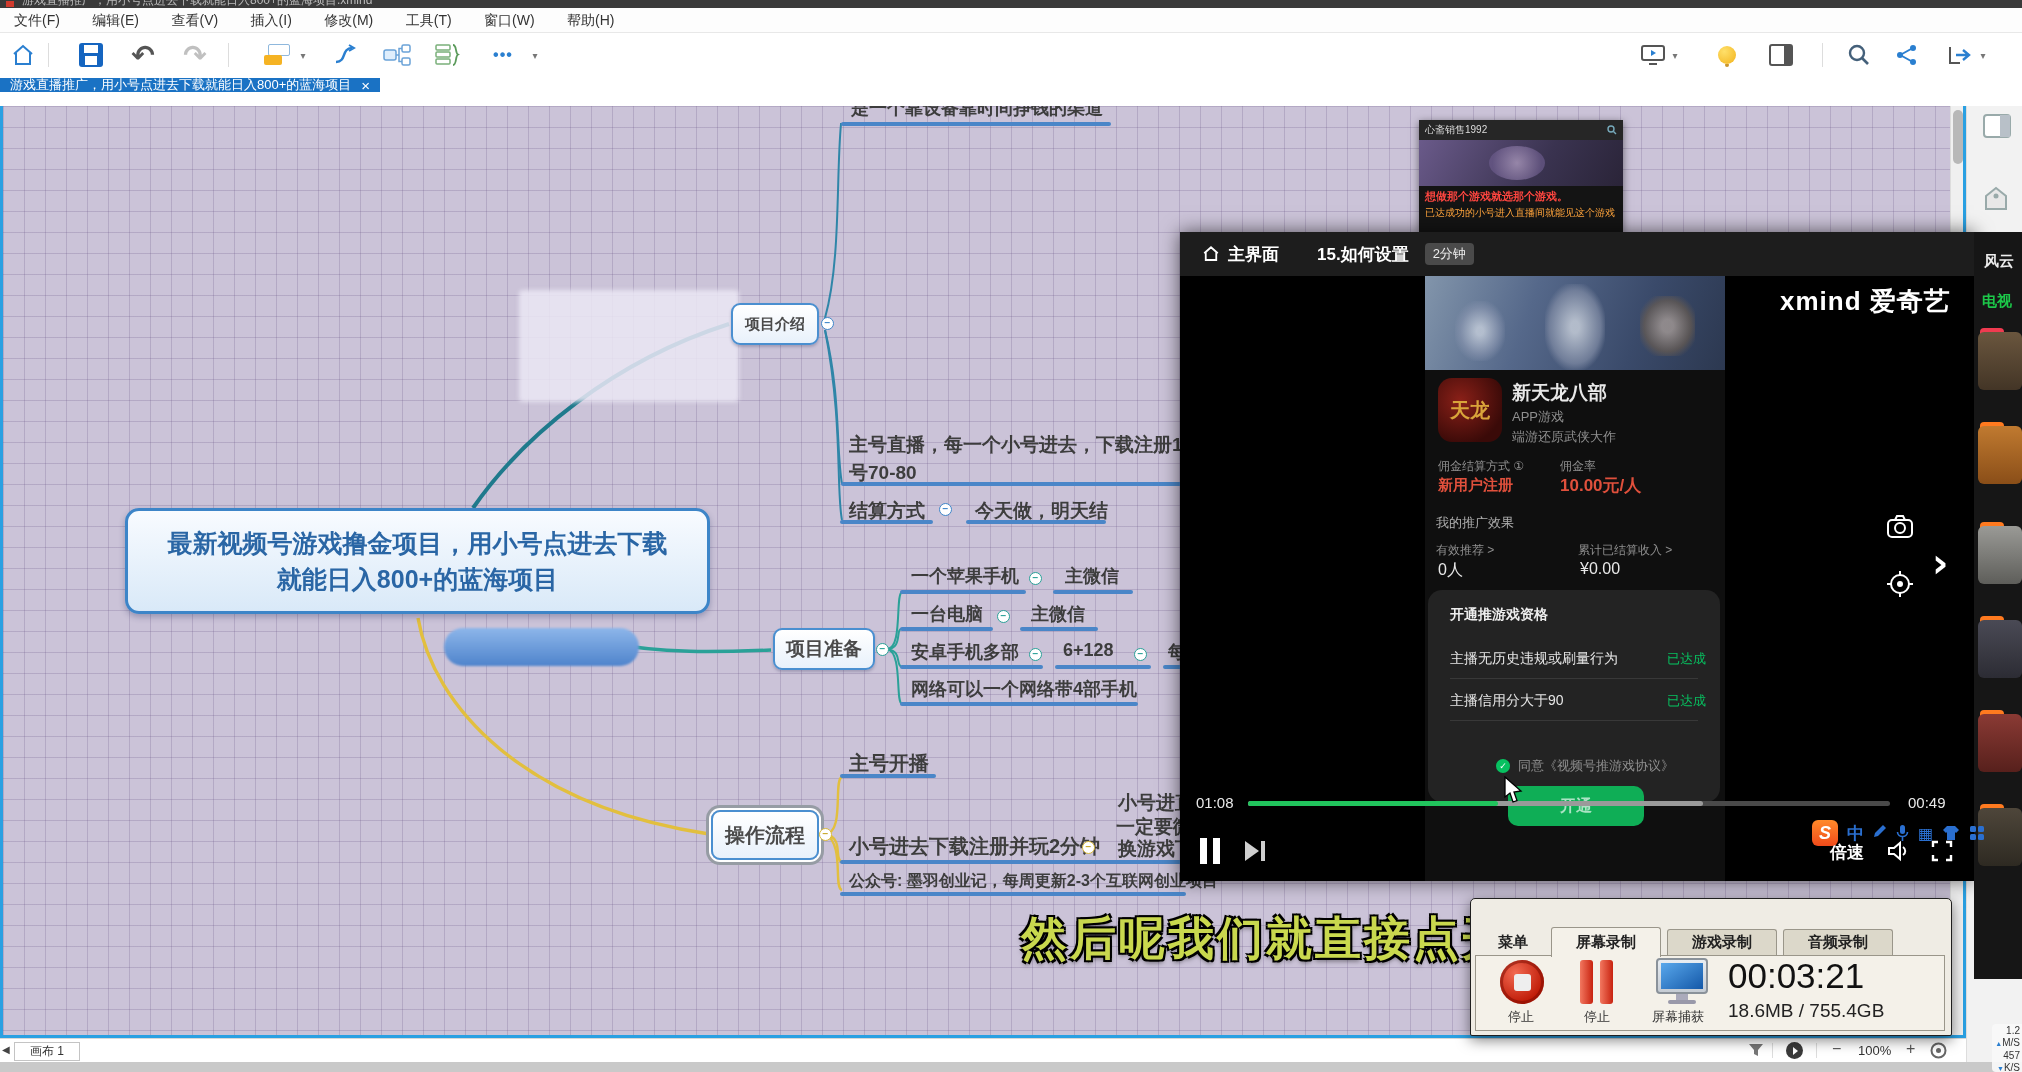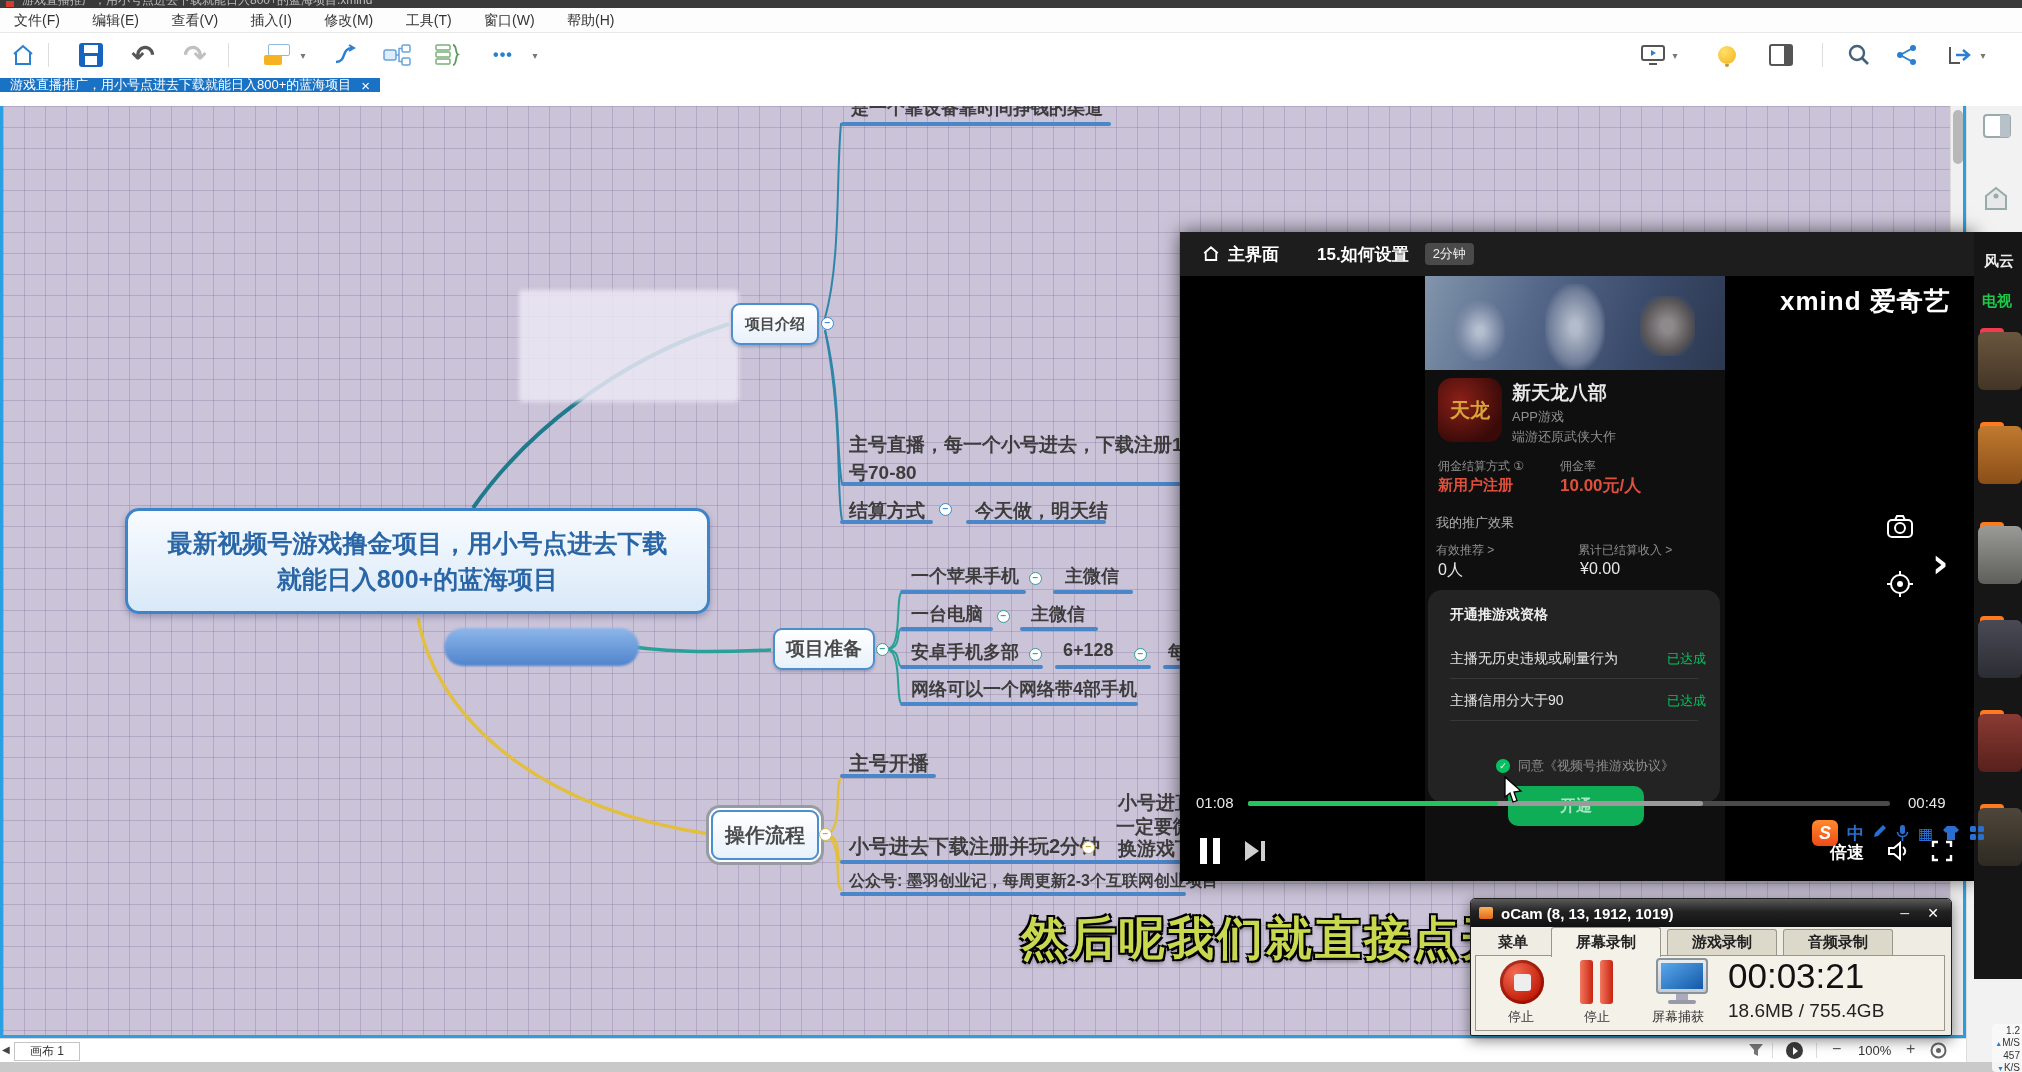--- a/index.html
+++ b/index.html
@@ -307,20 +307,34 @@
     <div class="ctext" style="left:1115px;top:730px;font-size:19px;">换游戏下</div>
 
     <div class="ctext" style="left:846px;top:765px;font-size:16px;font-weight:600;">公众号: 墨羽创业记，每周更新2-3个互联网创业项目</div>
     <div class="uline" style="left:837px;top:786px;width:346px;"></div>
 
     <div class="abs" style="left:1947px;top:0;width:14px;height:929px;background:#f0f0f0;border-left:1px solid #ddd;">
       <div style="position:absolute;left:2px;top:4px;width:10px;height:54px;background:#b8b8b8;border-radius:5px;"></div>
     </div>
   </div>
 
+  <div class="abs" style="left:1419px;top:120px;width:204px;height:112px;background:#141414;box-shadow:0 2px 8px rgba(0,0,0,.5);overflow:hidden;">
+    <div style="height:20px;background:#262626;display:flex;align-items:center;padding:0 6px;justify-content:space-between;">
+      <span style="color:#ddd;font-size:10px;">心斋销售1992</span>
+      <svg width="10" height="10" viewBox="0 0 10 10">
+          <circle cx="4" cy="4" r="3" fill="none" stroke="#7ab" stroke-width="1.4"></circle>
+          <path d="M6.5 6.5 L9 9" stroke="#7ab" stroke-width="1.4"></path>
+        </svg>
+    </div>
+    <div style="height:46px;background:linear-gradient(120deg,#6a5a8a,#3a3350 60%,#2a2438);position:relative;">
+      <div style="position:absolute;left:70px;top:6px;width:56px;height:34px;border-radius:50%;background:radial-gradient(circle,#b9a6c9,#6a5a8a 75%);opacity:.7;"></div>
+    </div>
+    <div style="color:#ff4640;font-size:11px;font-weight:bold;padding:3px 6px 1px;white-space:nowrap;">想做那个游戏就选那个游戏。</div>
+    <div style="color:#ffa43c;font-size:10px;padding:1px 6px;white-space:nowrap;">已达成功的小号进入直播间就能见这个游戏</div>
+  </div>
 
   <div class="abs" id="video">
 
     <div class="abs" style="left:0;top:0;width:794px;height:44px;background:#1d1d1d;display:flex;align-items:center;">
       <svg style="margin-left:22px" width="18" height="18" viewBox="0 0 24 24">
           <path d="M3 11 L12 3 L21 11 M5 10 V20 H19 V10" fill="none" stroke="#fff" stroke-width="2.4"></path>
         </svg>
       <span style="color:#fff;font-size:17px;font-weight:600;margin-left:8px;">主界面</span>
       <span style="color:#fff;font-size:17px;font-weight:600;margin-left:38px;">15.如何设置</span>
       <span style="background:#4a4a4a;color:#eee;font-size:13px;border-radius:4px;padding:2px 8px;margin-left:16px;">2分钟</span>
@@ -449,26 +463,20 @@
         <rect x="1" y="1" width="6" height="6" rx="1.5" fill="#2a6fd0"></rect>
         <rect x="9" y="1" width="6" height="6" rx="1.5" fill="#2a6fd0"></rect>
         <rect x="1" y="9" width="6" height="6" rx="1.5" fill="#2a6fd0"></rect>
         <rect x="9" y="9" width="6" height="6" rx="1.5" fill="#2a6fd0"></rect>
       </svg>
   </div>
 
   <div class="abs" id="subtitle" style="z-index:20;">然后呢我们就直接点开始</div>
 
   <div class="abs" id="ocam" style="z-index:40;">
-    <div class="otitle">
-      <div style="width:14px;height:12px;background:linear-gradient(#ffb15a,#e06a1a);border-radius:2px;margin:0 8px;"></div>
-      <span style="color:#fff;font-size:15px;font-weight:bold;flex:1;">oCam (8, 13, 1912, 1019)</span>
-      <span style="color:#ddd;font-size:16px;margin-right:18px;">–</span>
-      <span style="color:#fff;font-size:14px;font-weight:bold;margin-right:12px;">✕</span>
-    </div>
     <div class="otab" style="left:8px;width:68px;border:none;background:none;">
         <span>菜单</span>
       </div>
     <div class="otab active" style="left:80px;width:110px;">
         <span>屏幕录制</span>
       </div>
     <div class="otab" style="left:196px;width:110px;">
         <span>游戏录制</span>
       </div>
     <div class="otab" style="left:312px;width:110px;">

